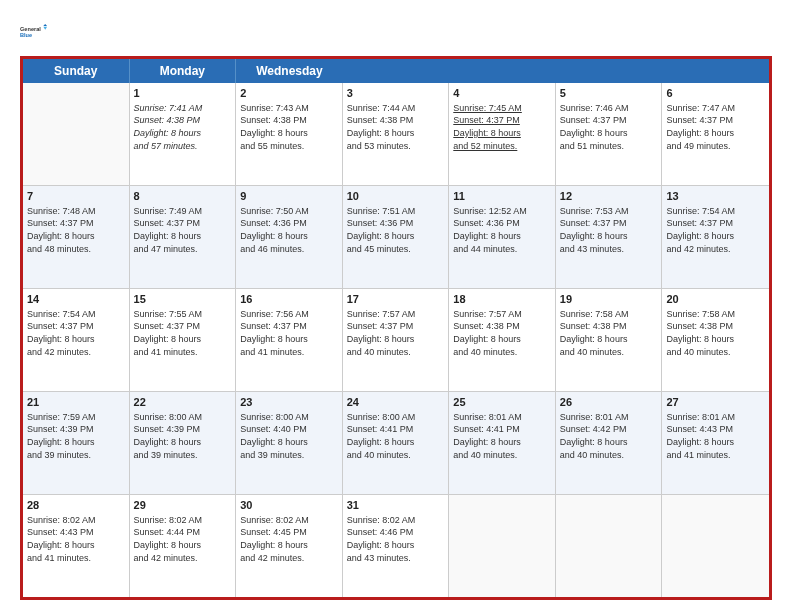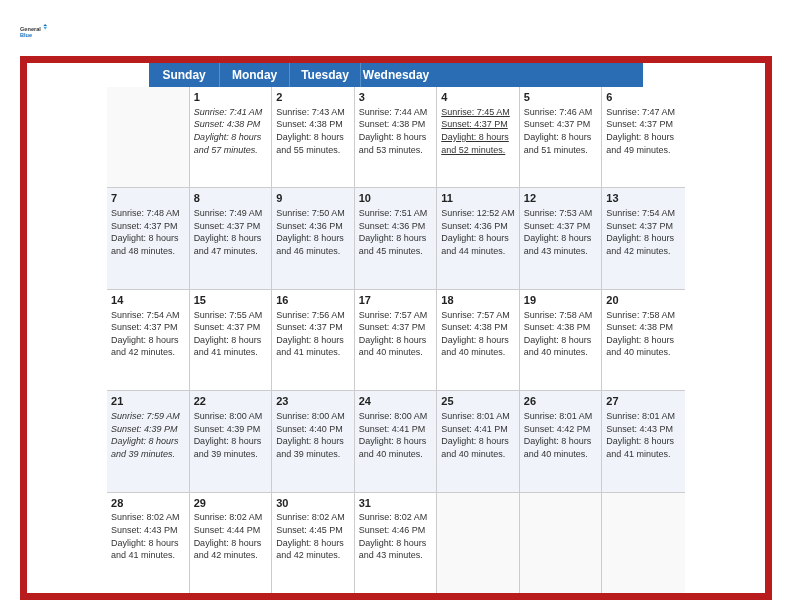--- a/index.html
+++ b/index.html
@@ -42,22 +42,21 @@
       line-height: 1.1;
     }
     .location {
       font-size: 15px;
       color: #555;
     }
     .calendar {
       flex: 1;
       display: flex;
       flex-direction: column;
-      border: 7px solid #b91c1c;
-      align-items: center;
+      border: 3px solid #b91c1c;
     }
     .cal-header {
       display: grid;
       grid-template-columns: repeat(7, 1fr);
       background: #2a6db5;
     }
     .cal-header-cell {
       color: #fff;
       font-size: 12px;
       font-weight: bold;
@@ -118,21 +117,20 @@
     <div class="title-block">
       <div class="month-title"></div>
       <div class="location"></div>
     </div>
   </div>
 
   <div class="calendar">
     <div class="cal-header">
     <div class="cal-header-cell">Sunday</div>
         <div class="cal-header-cell">Monday</div>
-        <div class="cal-header-cell">Tuesday</div>
         <div class="cal-header-cell">Wednesday</div>
       </div>
     <div class="cal-body">
     <div class="cal-row">
           <div class="cal-cell empty"></div>
           <div class="cal-cell">
             <div class="day-num">1</div>
             <div class="cell-info" style="white-space: pre-line; font-style: italic;">Sunrise: 7:41 AM
 Sunset: 4:38 PM
 Daylight: 8 hours
@@ -272,21 +270,21 @@
             <div class="day-num">20</div>
             <div class="cell-info" style="white-space: pre-line;">Sunrise: 7:58 AM
 Sunset: 4:38 PM
 Daylight: 8 hours
 and 40 minutes.</div>
           </div>
         </div>
         <div class="cal-row">
           <div class="cal-cell alt-row">
             <div class="day-num">21</div>
-            <div class="cell-info" style="white-space: pre-line; font-style: italic;">Sunrise: 7:59 AM
+            <div class="cell-info" style="white-space: pre-line;">Sunrise: 7:59 AM
 Sunset: 4:39 PM
 Daylight: 8 hours
 and 39 minutes.</div>
           </div>
           <div class="cal-cell alt-row">
             <div class="day-num">22</div>
             <div class="cell-info" style="white-space: pre-line;">Sunrise: 8:00 AM
 Sunset: 4:39 PM
 Daylight: 8 hours
 and 39 minutes.</div>

